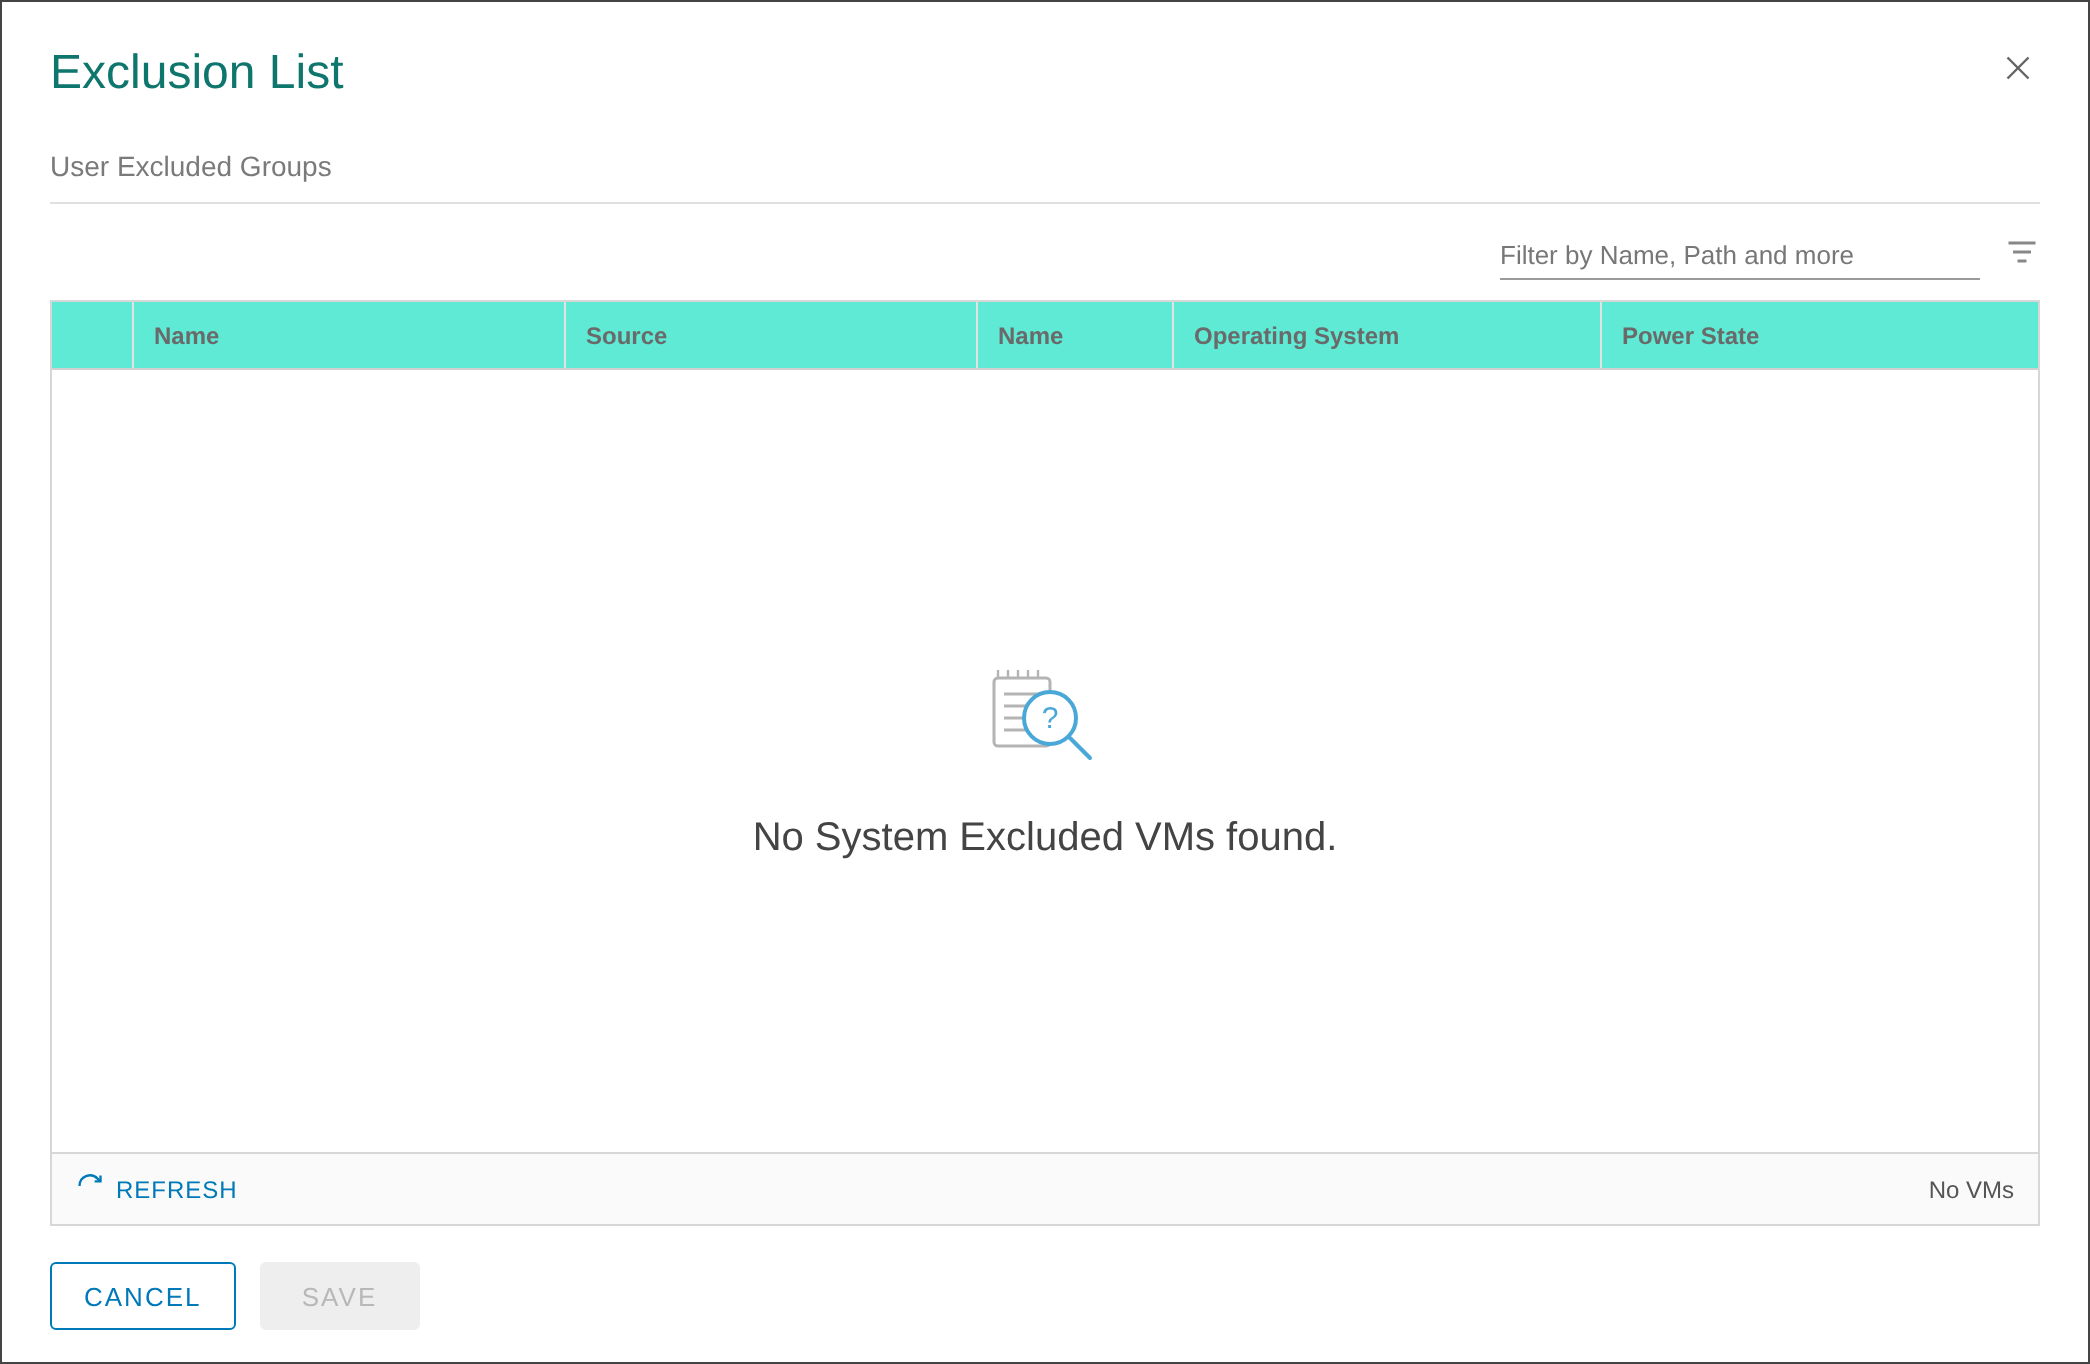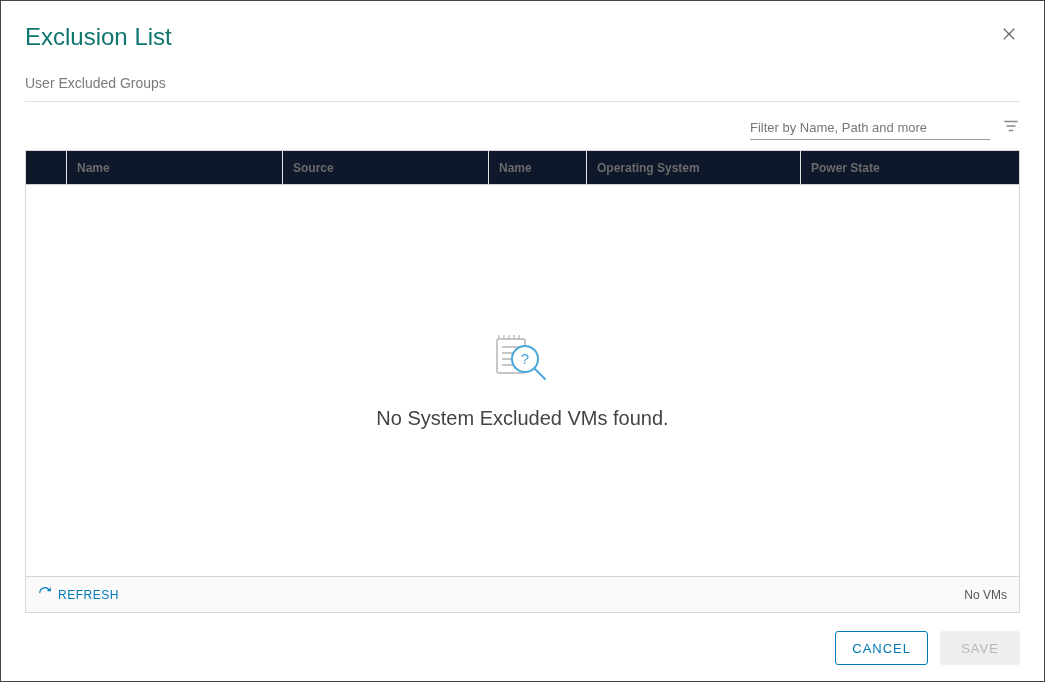--- a/index.html
+++ b/index.html
@@ -87,21 +87,21 @@
   .grid {
     border: 1px solid #d7d7d7;
     flex: 1;
     display: flex;
     flex-direction: column;
     min-height: 0;
   }
   .grid-header {
     display: flex;
     align-items: center;
-    background: #0f172a;
+    background: #5eead4;
     border-bottom: 1px solid #d0d0d0;
     height: 34px;
     font-size: 12px;
     color: #6a6a6a;
     font-weight: 600;
   }
   .col {
     display: flex;
     align-items: center;
     padding: 0 10px;
@@ -146,21 +146,20 @@
     color: #0079b8;
     cursor: pointer;
     letter-spacing: 0.5px;
     font-size: 12px;
     gap: 6px;
   }
   .count-label { color: #555; }
 
   .dialog-actions {
     display: flex;
-    justify-content: flex-end;
     gap: 12px;
     padding-top: 18px;
   }
   .btn {
     min-width: 80px;
     height: 34px;
     font-size: 13px;
     letter-spacing: 1px;
     border-radius: 3px;
     cursor: pointer;

